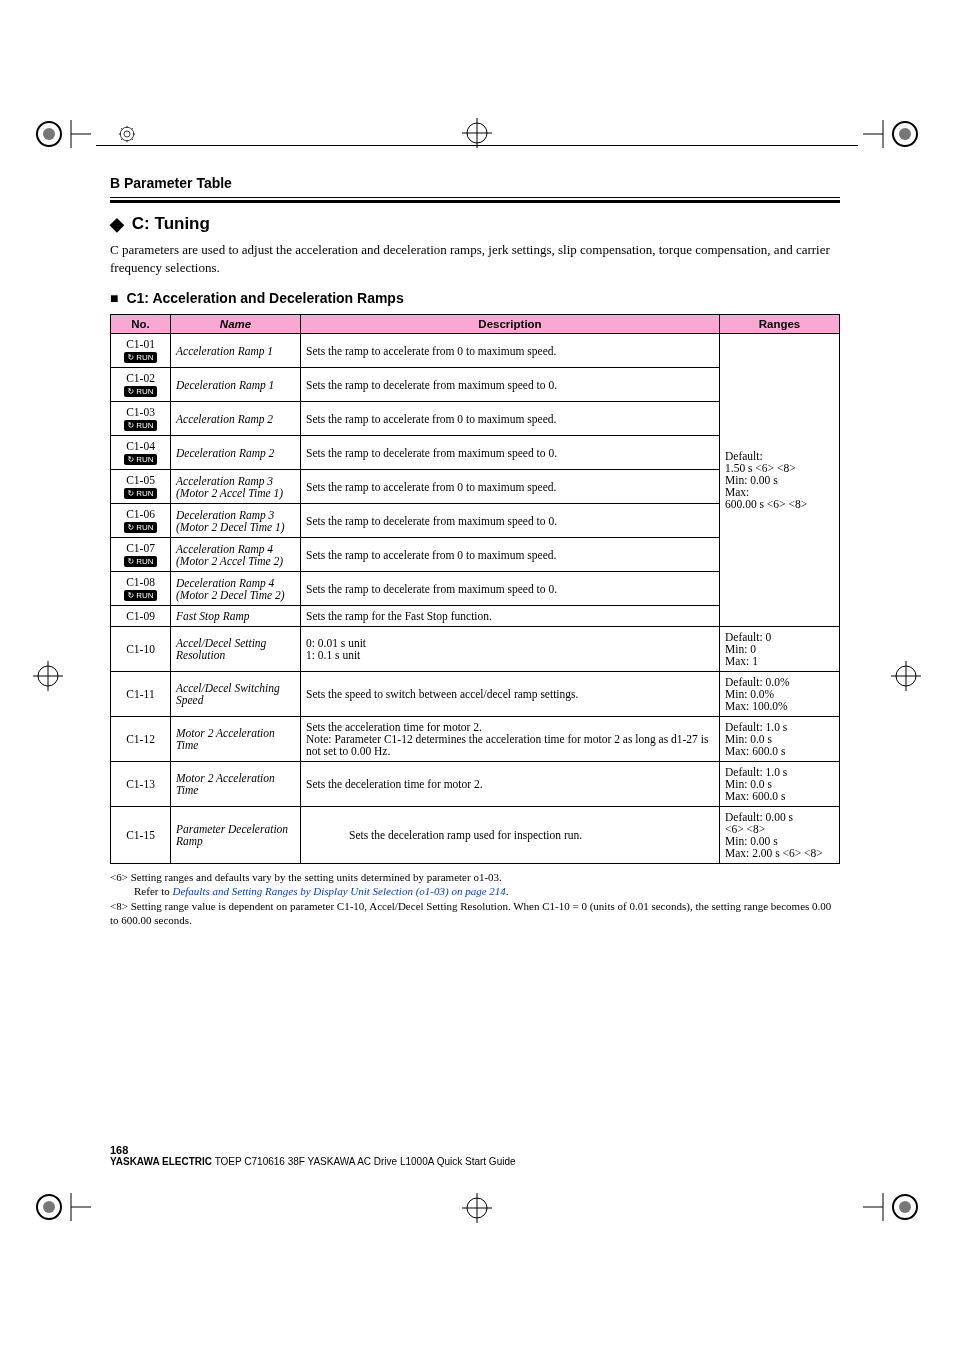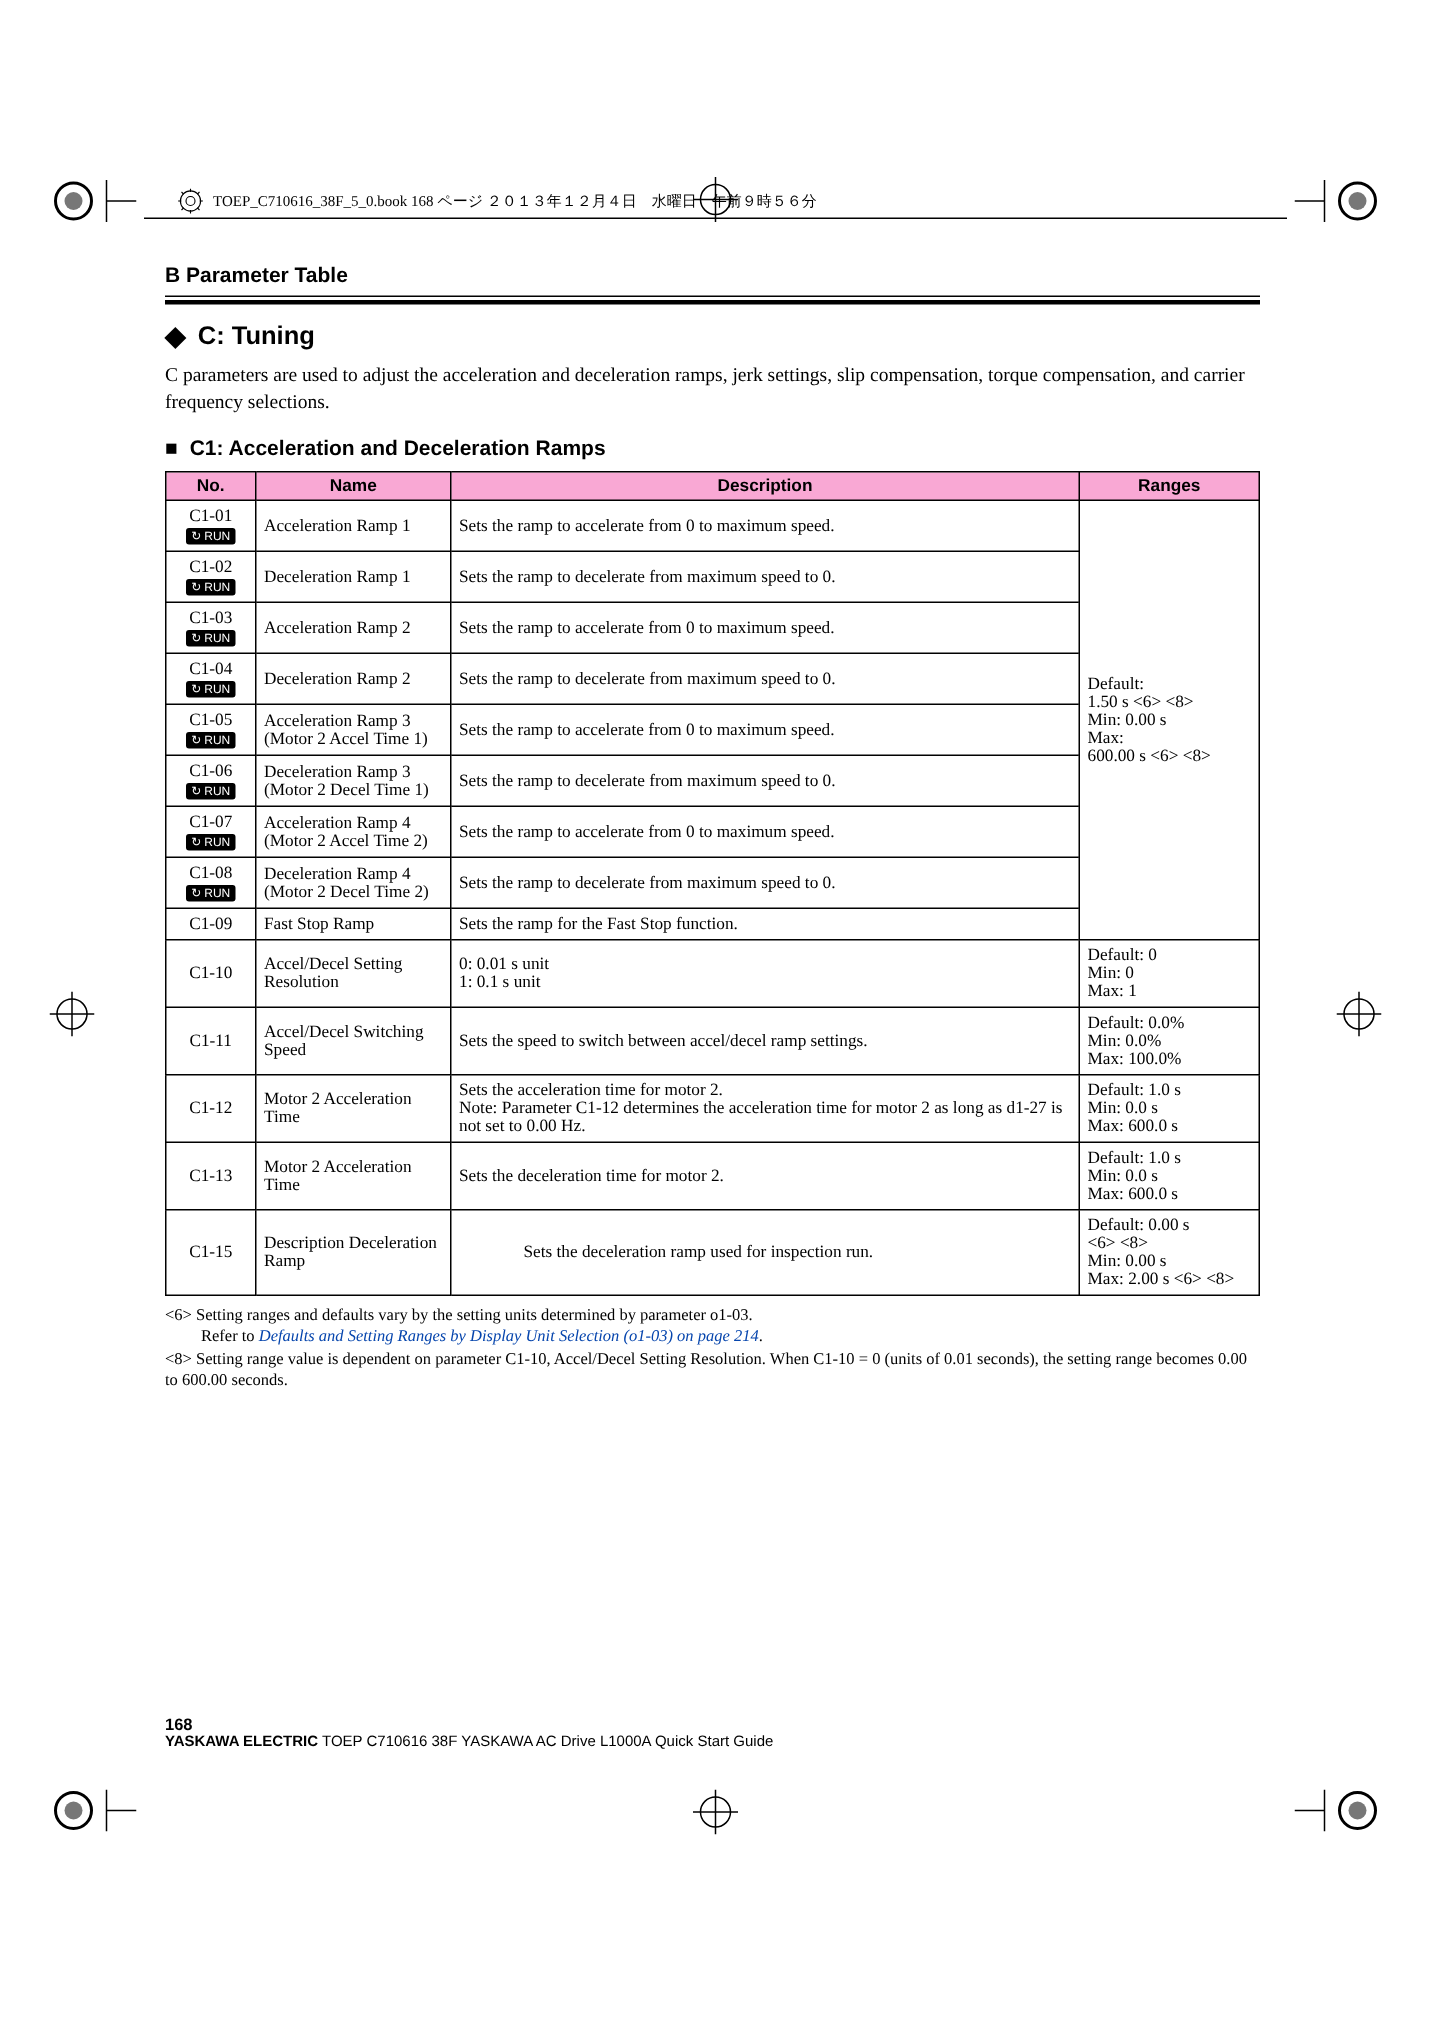--- a/index.html
+++ b/index.html
@@ -55,21 +55,21 @@
     text-align: center;
     border: 1px solid #000;
     padding: 3px 4px;
   }
   table.param td {
     border: 1px solid #000;
     padding: 4px 5px;
     vertical-align: middle;
   }
   .col-no { text-align: center; width: 60px; }
-  .col-name { width: 130px; }
+  .col-name { width: 130px; font-style: italic; }
   .col-desc { }
   .col-set { width: 120px; }
   .run-icon {
     display: inline-block;
     background: #000;
     color: #fff;
     font-size: 8px;
     padding: 1px 3px;
     border-radius: 2px;
     margin-top: 2px;
@@ -169,21 +169,20 @@
         <line x1="12" y1="1" x2="12" y2="4"></line>
         <line x1="12" y1="20" x2="12" y2="23"></line>
         <line x1="1" y1="12" x2="4" y2="12"></line>
         <line x1="20" y1="12" x2="23" y2="12"></line>
         <line x1="4" y1="4" x2="6" y2="6"></line>
         <line x1="18" y1="18" x2="20" y2="20"></line>
         <line x1="4" y1="20" x2="6" y2="18"></line>
         <line x1="18" y1="6" x2="20" y2="4"></line>
       </g>
     </svg>
-  <span>TOEP_C710616_38F_5_0.book  168 ページ  ２０１３年１２月４日　水曜日　午前９時５６分</span>
 </div>
 <div class="header-rule"></div>
 
 <div class="content">
   <div class="section-label">B  Parameter Table</div>
   <hr class="rule-thin">
   <hr class="rule-thick">
 
   <div class="h2row">
     <span class="diamond">◆</span>
@@ -298,21 +297,21 @@
           <td class="col-name" style="white-space: pre-line;">Motor 2 Acceleration Time</td>
           <td class="col-desc" style="white-space: pre-line;">Sets the deceleration time for motor 2.</td>
           <td class="col-set" style="white-space: pre-line;">Default: 1.0 s
 Min: 0.0 s
 Max: 600.0 s</td>
         </tr>
         <tr>
           <td class="col-no">
             <div>C1-15</div>
           </td>
-          <td class="col-name" style="white-space: pre-line;">Description Deceleration Ramp</td>
+          <td class="col-name" style="white-space: pre-line;">Parameter Deceleration Ramp</td>
           <td class="col-desc" style="white-space: pre-line; padding-left: 48px;">Sets the deceleration ramp used for inspection run.</td>
           <td class="col-set" style="white-space: pre-line;">Default: 0.00 s
 &lt;6&gt; &lt;8&gt;
 Min: 0.00 s
 Max: 2.00 s &lt;6&gt; &lt;8&gt;</td>
         </tr>
       </tbody>
   </table>
 
   <div class="footnotes">

